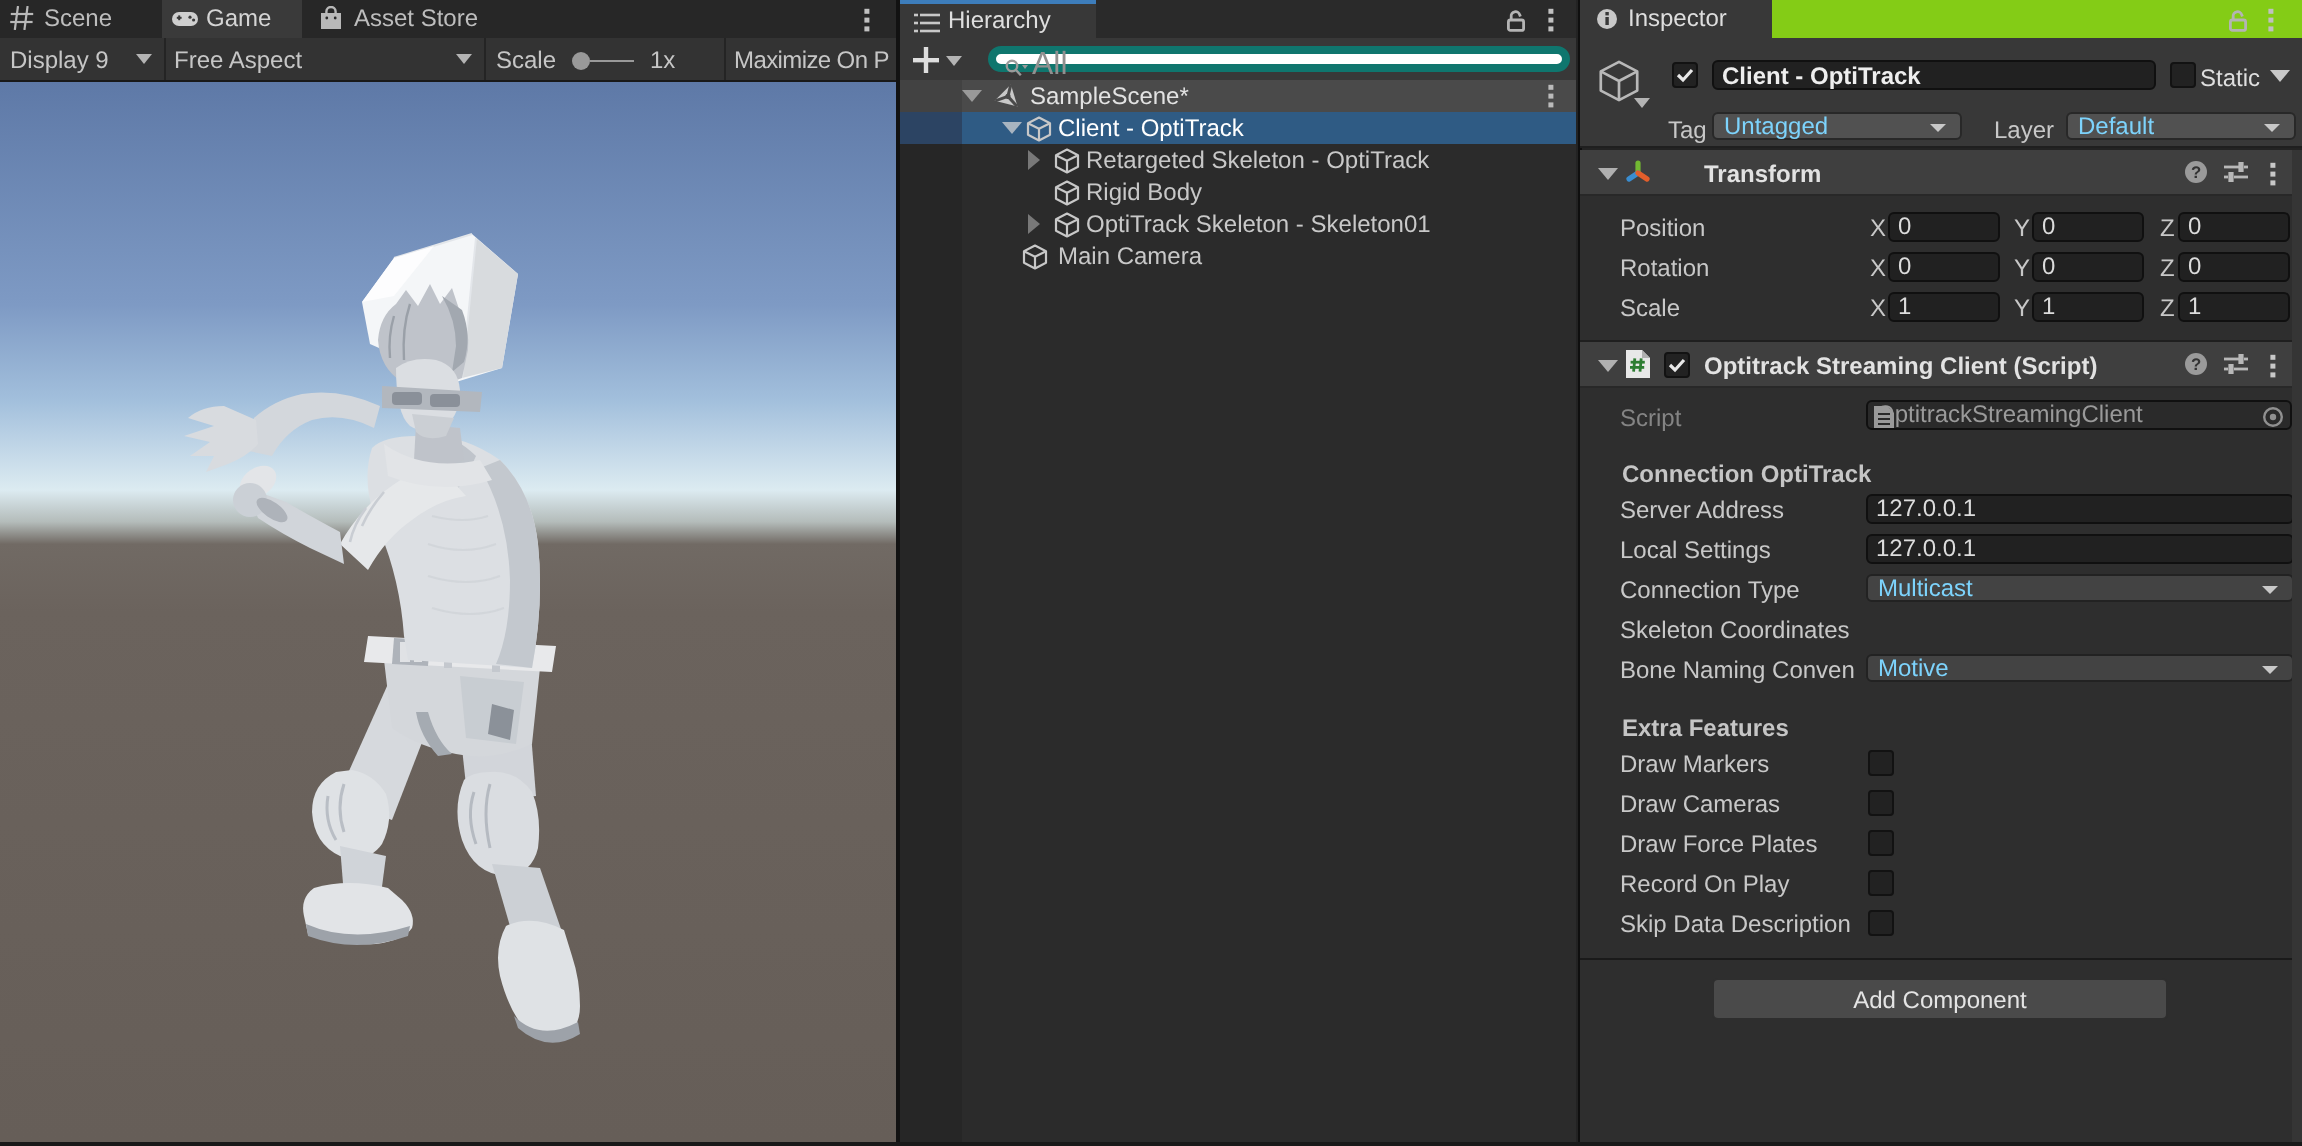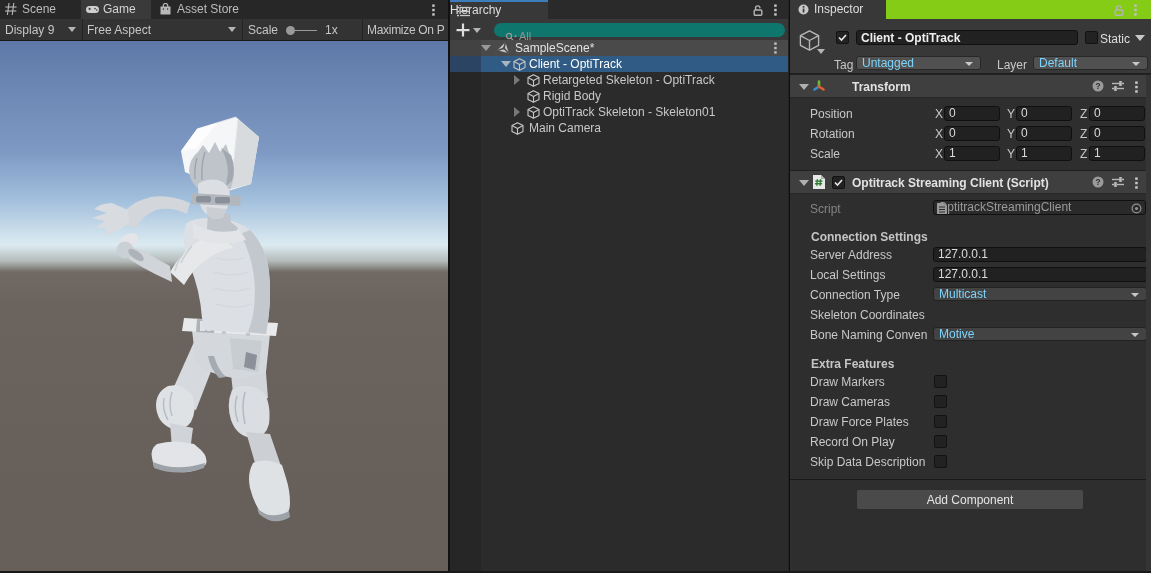--- a/index.html
+++ b/index.html
@@ -12,23 +12,23 @@
 .gtab .ic{position:absolute;left:5px;top:3px}
 #tab-game{background:#3a3a3a;color:#d4d4d4}
 #gtoolbar{left:0;top:19px;width:449px;height:22px;background:#333333;border-bottom:1px solid #191919;color:#c6c6c6}
 .gsep{position:absolute;top:0;width:1px;height:21px;background:#242424}
 .tbtxt{position:absolute;top:3px;height:16px;line-height:16px}
 #scene{left:0;top:41px}
 #gbottom{left:0;top:571px;width:1151px;height:2px;background:#191919}
 
 #hdiv1{left:448px;top:0;width:2px;height:573px;background:#121212}
 #htabs{left:450px;top:0;width:338px;height:19px;background:#2a2a2a}
-#htab{position:absolute;left:0;top:0;width:98px;height:19px;background:#383838;border-top:2px solid #3d7dbb;color:#dedede;line-height:17px;}
+#htab{position:absolute;left:0;top:0;width:98px;height:19px;background:#383838;border-top:2px solid #3d7dbb;color:#dedede;line-height:17px;padding-left:24px}
 #htoolbar{left:450px;top:19px;width:338px;height:21px;background:#383838}
-#hsearch{position:absolute;left:44px;top:4px;width:291px;height:13px;background:#000000;border:7px solid #0f766e;border-radius:8px;color:#909090;line-height:12px;padding-left:18px;font-size:11px}
+#hsearch{position:absolute;left:44px;top:4px;width:291px;height:13px;background:#ffffff;border:4px solid #0f766e;border-radius:8px;color:#909090;line-height:12px;padding-left:18px;font-size:16px}
 #hbody{left:450px;top:40px;width:338px;height:531px;background:#2b2b2b}
 #hstrip{position:absolute;left:0;top:0;width:31px;height:531px;background:rgba(0,0,0,0.10)}
 .hrow{position:absolute;left:0;width:338px;height:16px;line-height:16px;color:#c8c8c8}
 .hrow .lbl{position:absolute;top:0}
 
 #idiv{left:789px;top:0;width:2px;height:573px;background:#0f0f0f}
 #itabs{left:790px;top:0;width:361px;height:19px;background:#84cc16}
 #itab{position:absolute;left:0;top:0;width:96px;height:19px;background:#383838;color:#dedede;line-height:19px;padding-left:24px}
 #ihead{left:790px;top:19px;width:361px;height:55px;background:#383838;border-bottom:1px solid #1f1f1f}
 #ibody{left:790px;top:75px;width:361px;height:498px;background:#2e2e2e}
@@ -438,21 +438,21 @@
             <line x1="2" y1="4" x2="8" y2="4"></line>
             <line x1="2" y1="6.5" x2="8" y2="6.5"></line>
             <line x1="2" y1="9" x2="8" y2="9"></line>
           </g>
       </svg>
       <svg style="position:absolute;right:3px;top:2px" width="11" height="11" viewBox="0 0 11 11">
         <circle cx="5.5" cy="5.5" r="4.4" fill="none" stroke="#909090" stroke-width="1.2"></circle>
         <circle cx="5.5" cy="5.5" r="1.6" fill="#909090"></circle>
       </svg>
     </div>
-    <div class="abs bold" style="left:21px;top:155px;color:#c5c5c5">Connection Settings</div>
+    <div class="abs bold" style="left:21px;top:155px;color:#c5c5c5">Connection OptiTrack</div>
     <div class="ilbl" style="left:20px;top:173px">Server Address</div>
     <div class="field" style="left:143px;top:172px;width:214px;height:15px">127.0.0.1</div>
     <div class="ilbl" style="left:20px;top:193px">Local Settings</div>
     <div class="field" style="left:143px;top:192px;width:214px;height:15px">127.0.0.1</div>
     <div class="ilbl" style="left:20px;top:213px">Connection Type</div>
     <div class="drop" style="left:143px;top:212px;width:214px;height:14px;background:#434343;border-color:#222">Multicast<div class="da"></div></div>
     <div class="ilbl" style="left:20px;top:233px">Skeleton Coordinates</div>
     <div class="ilbl" style="left:20px;top:253px">Bone Naming Conven</div>
     <div class="drop" style="left:143px;top:252px;width:214px;height:14px;background:#434343;border-color:#222">Motive<div class="da"></div></div>
     <div class="abs bold" style="left:21px;top:282px;color:#c5c5c5">Extra Features</div>

